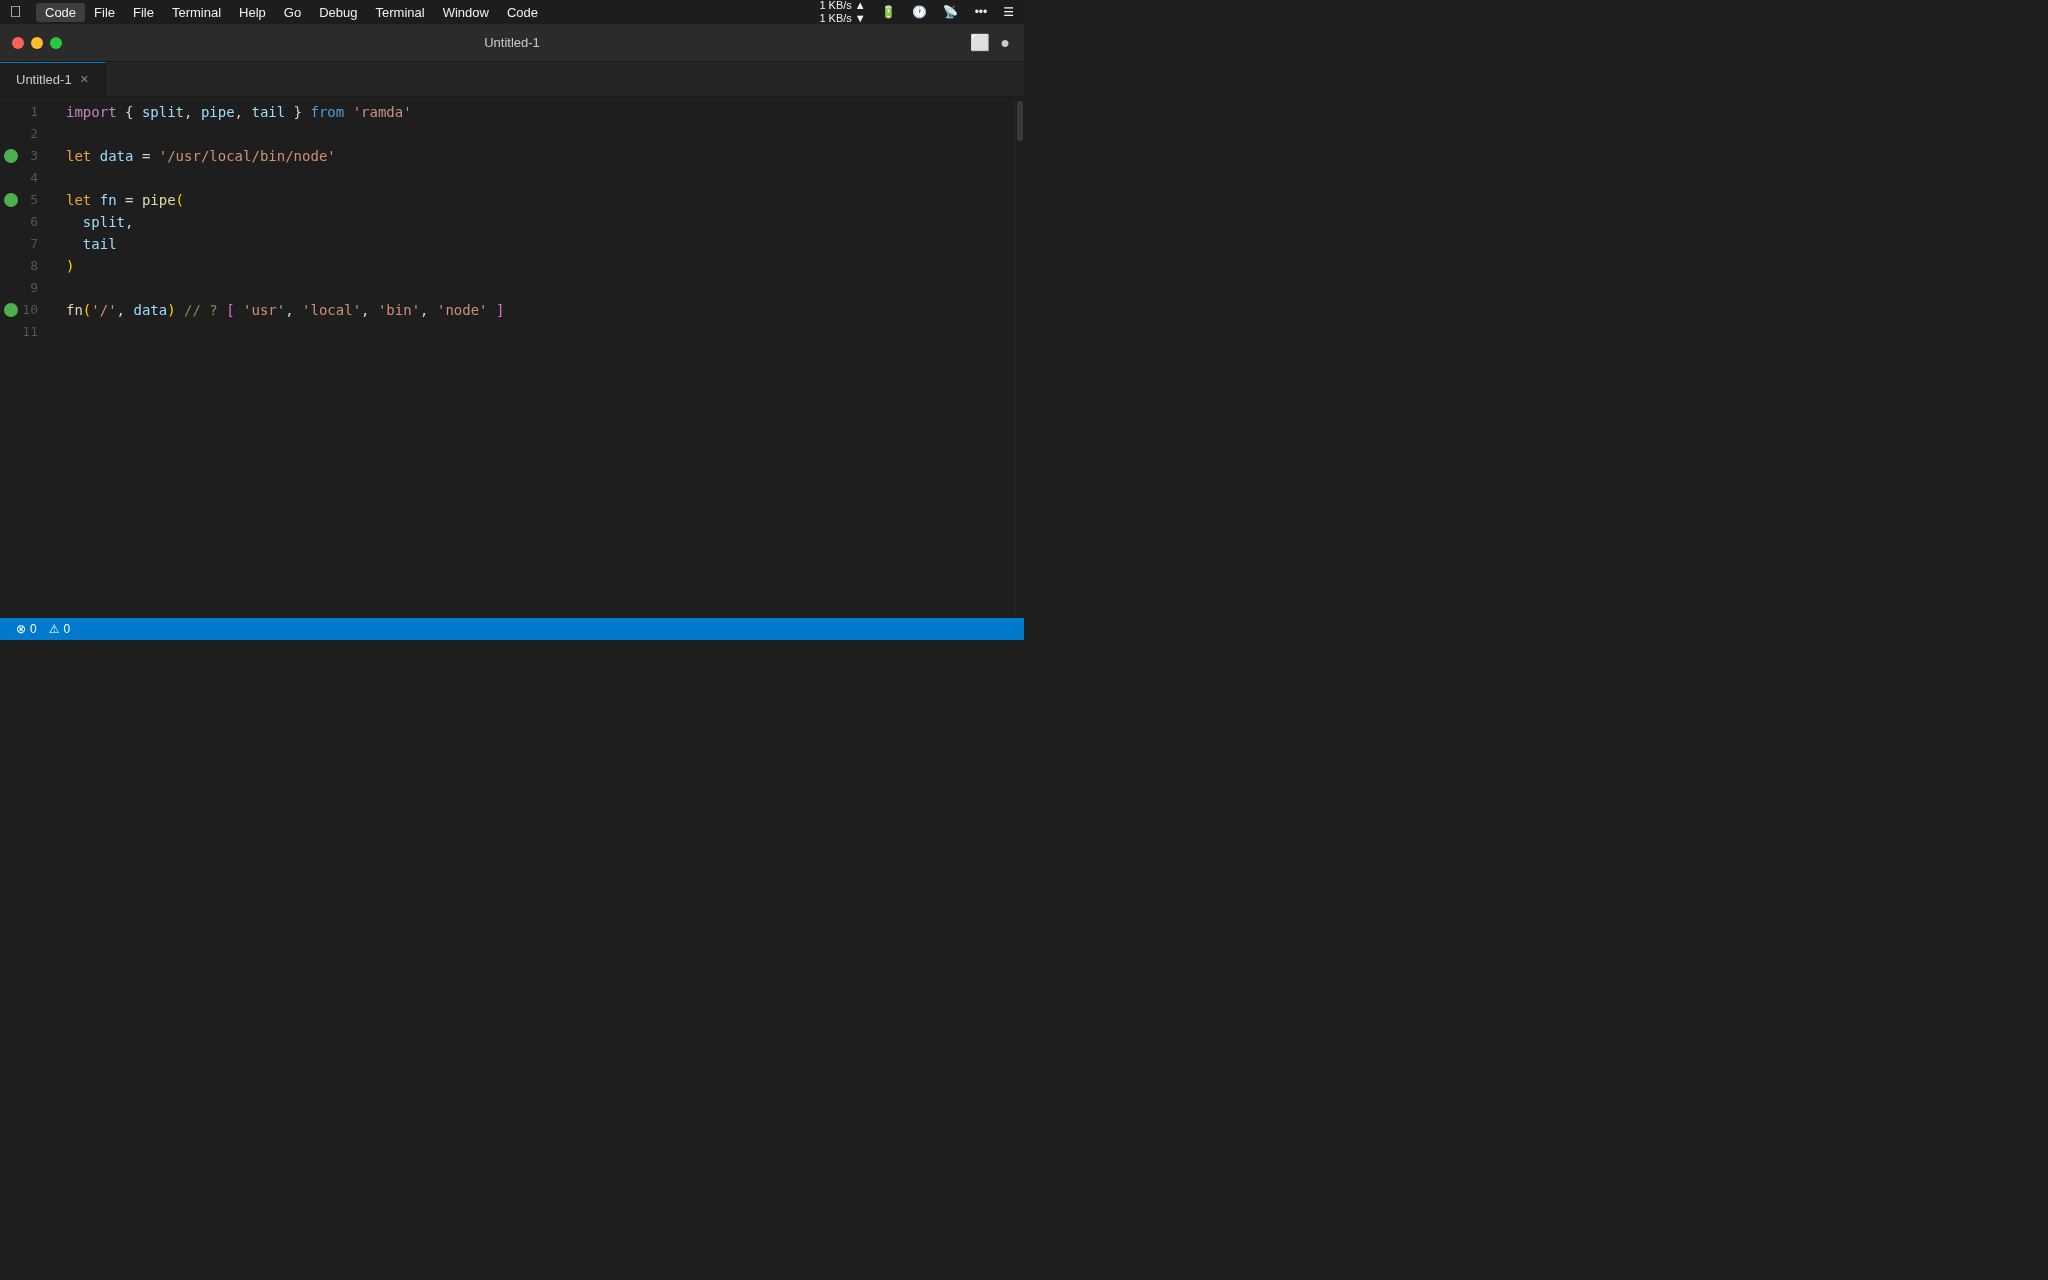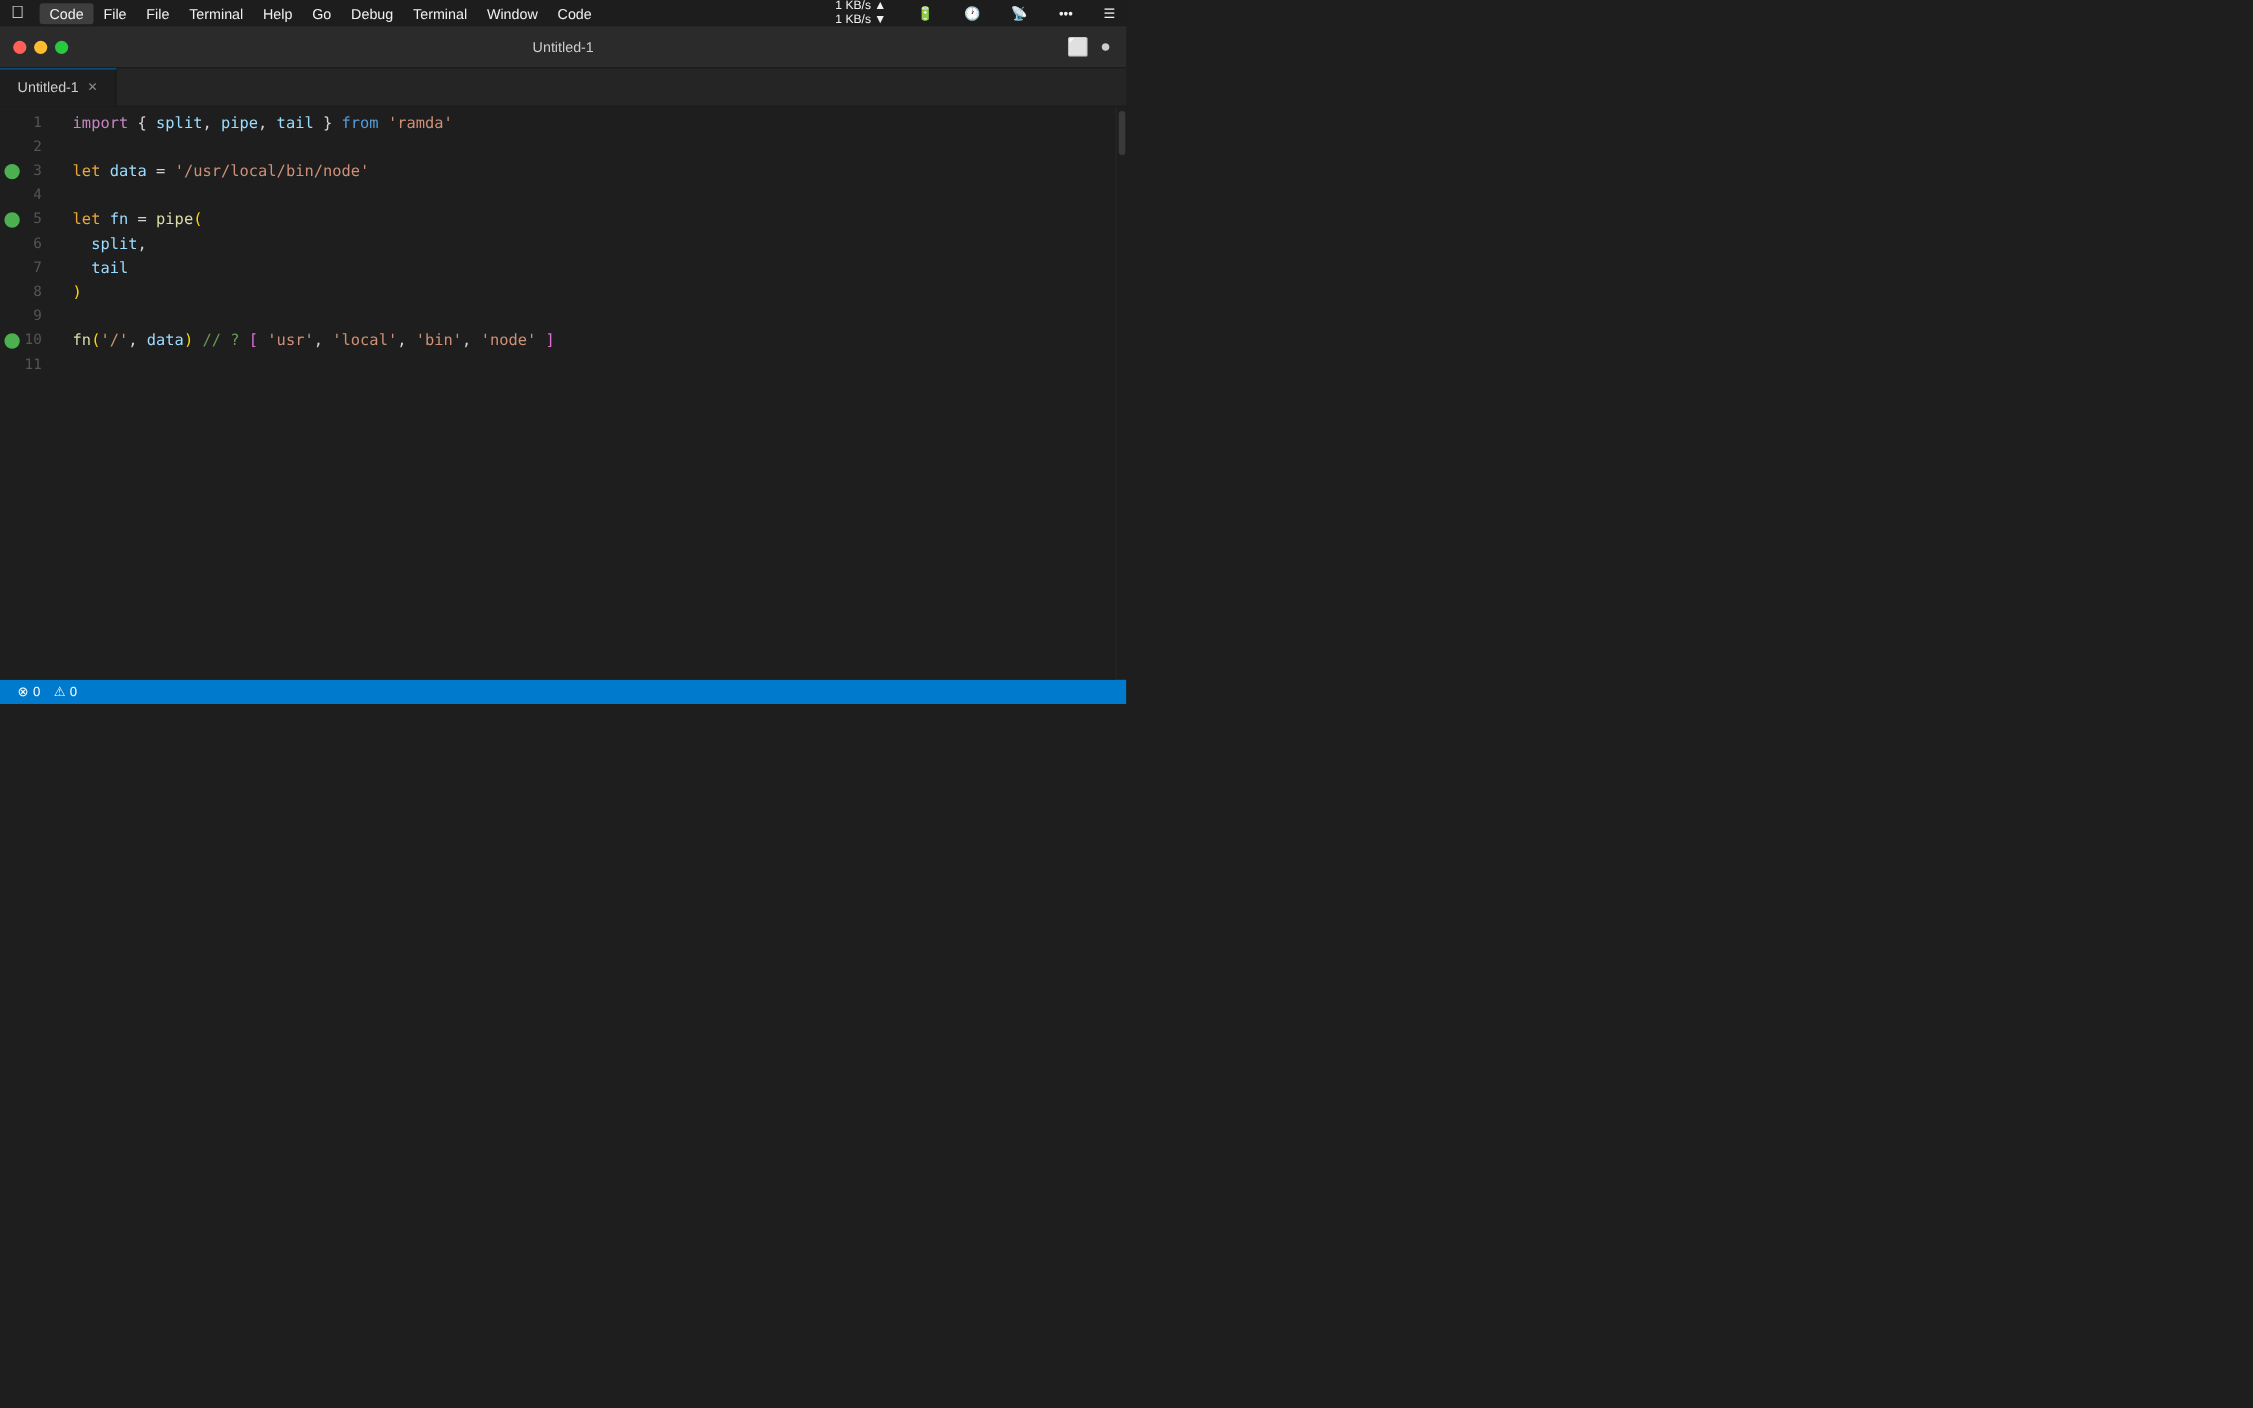--- a/index.html
+++ b/index.html
@@ -51,21 +51,21 @@
     }
 
     .mac-menu-item.active {
       background: rgba(255,255,255,0.15);
     }
 
     .mac-menu-right {
       margin-left: auto;
       display: flex;
       align-items: center;
-      gap: 28px;
+      gap: 16px;
       font-size: 12px;
     }
 
     
     .editor {
       background: #1e1e1e;
       display: flex;
       flex: 1;
       font-family: 'Menlo', 'Monaco', 'Courier New', monospace;
       font-size: 14px;

